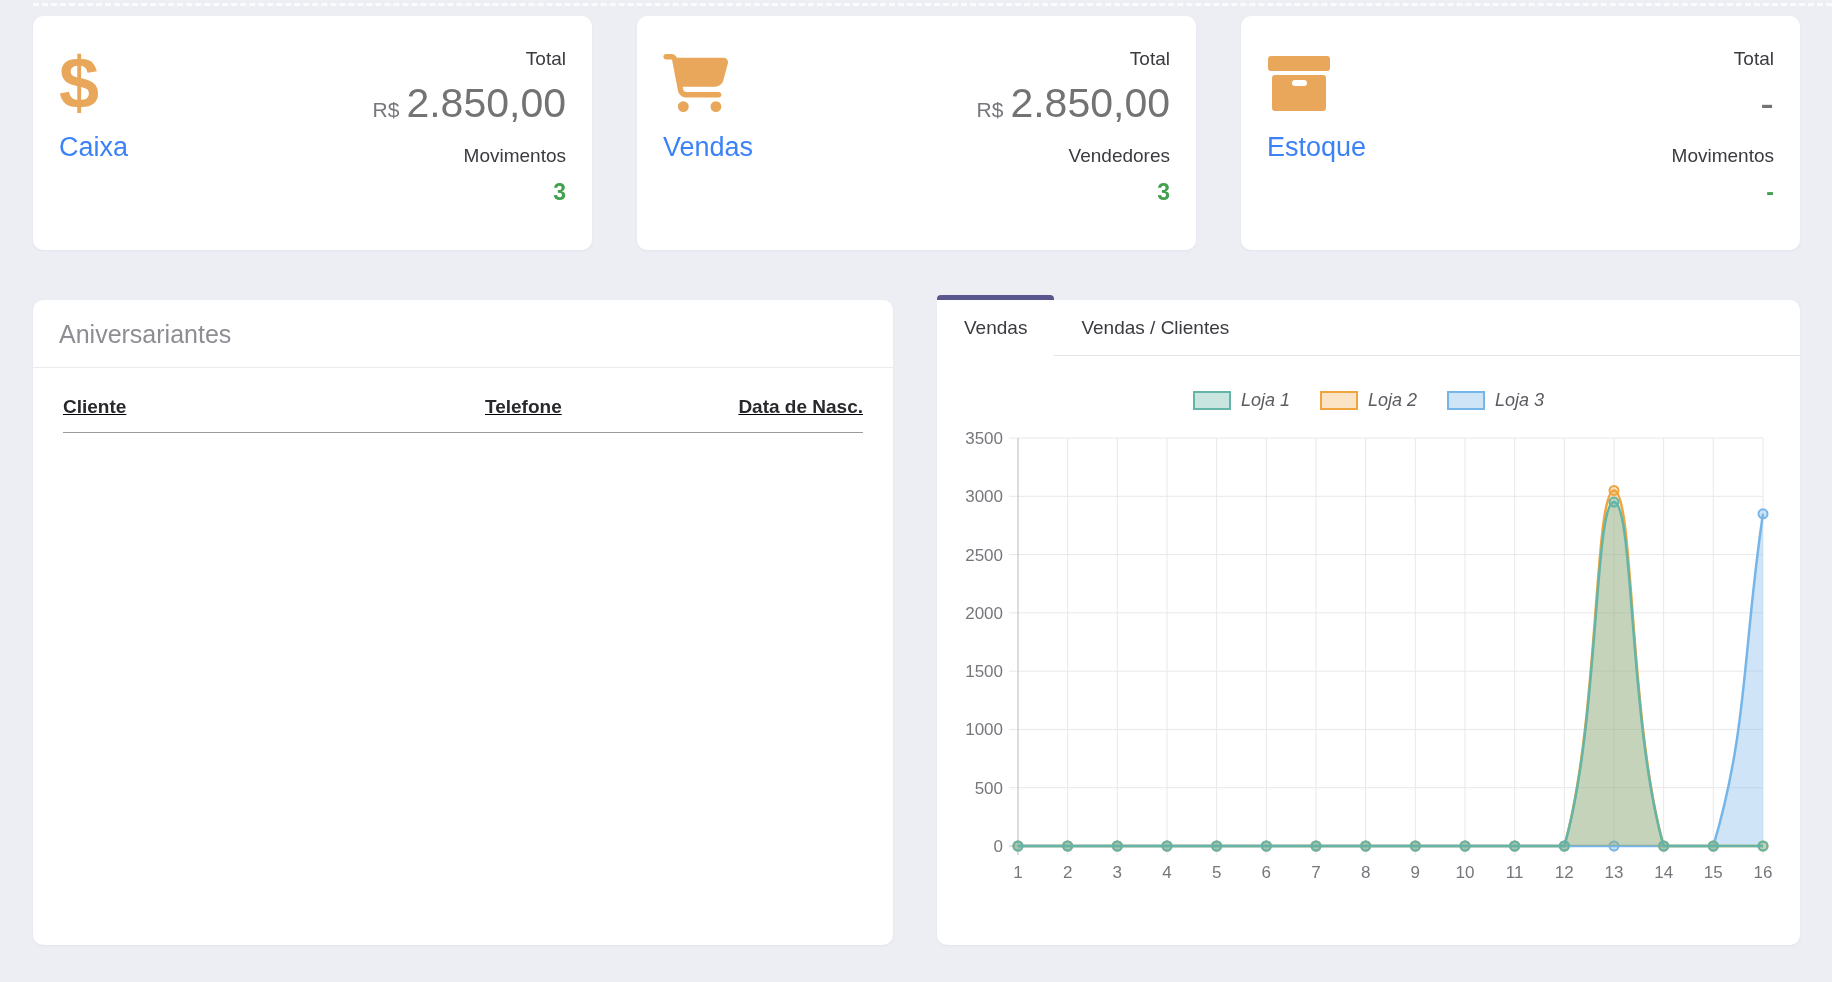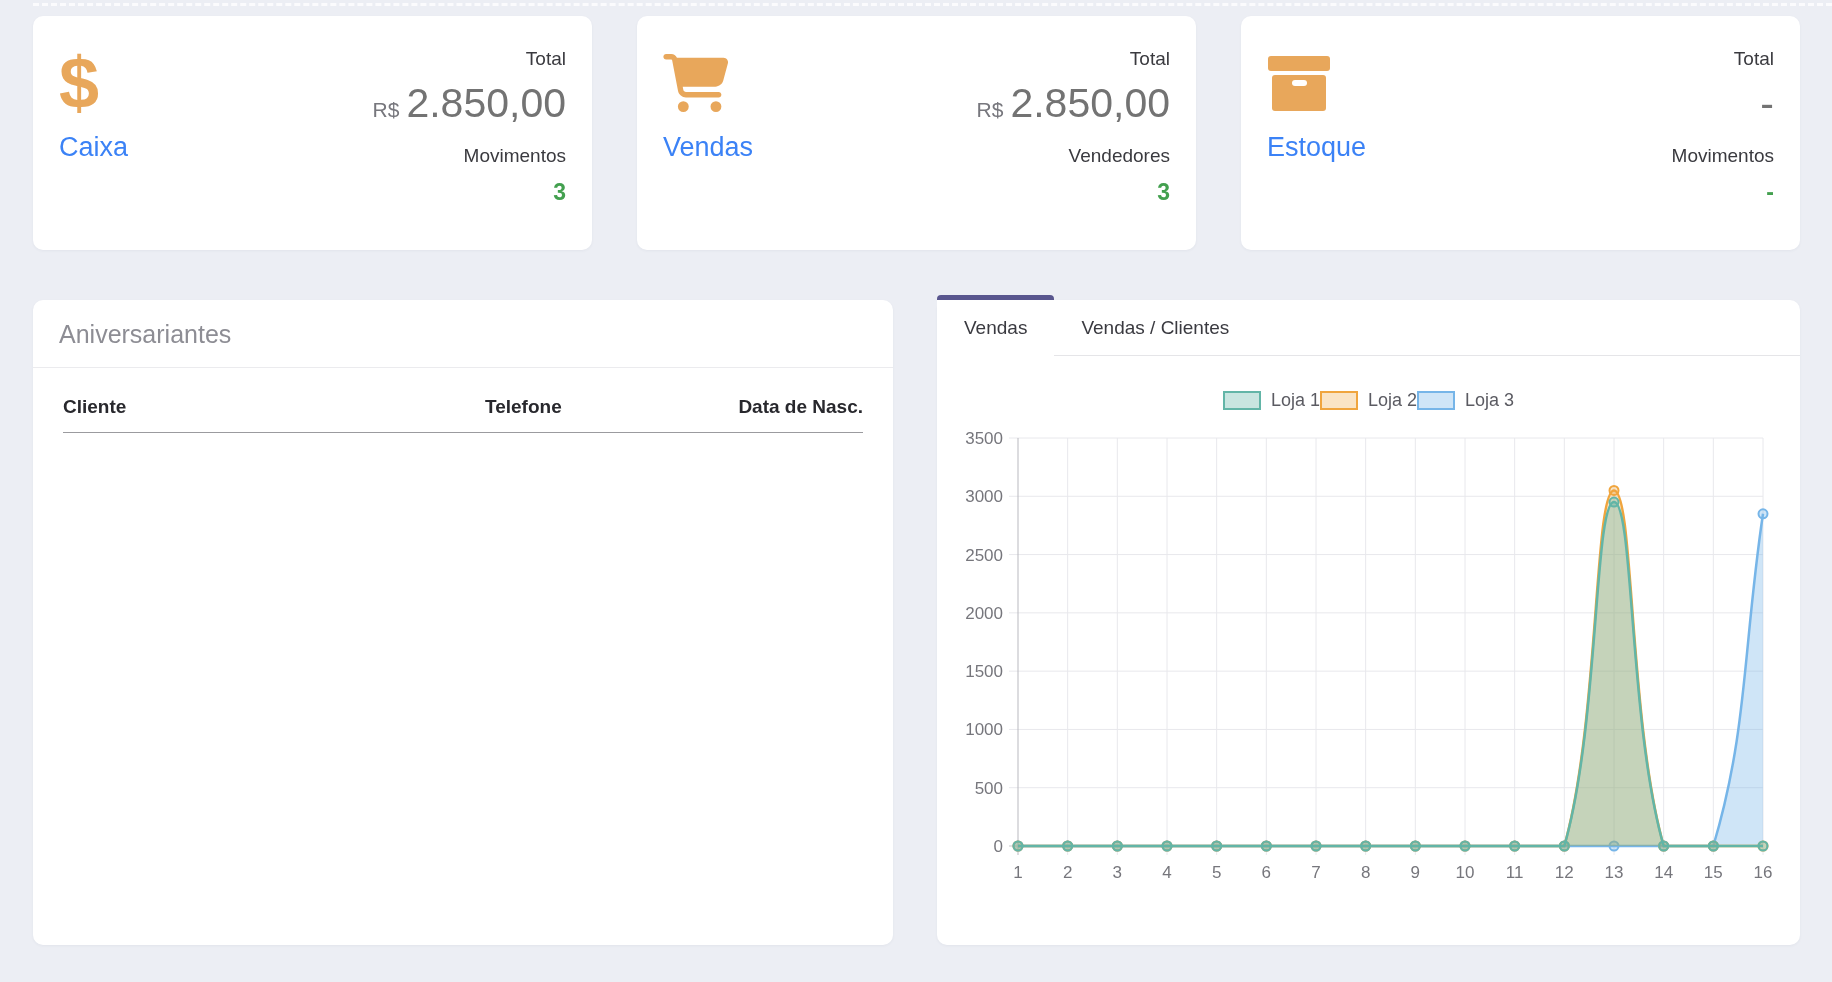--- a/index.html
+++ b/index.html
@@ -23,36 +23,36 @@
   .stat-count { font-size:23px; font-weight:bold; color:#43a04f; margin-top:12px; }
 
   
   .panels-row { position:absolute; top:300px; left:33px; right:32px; height:645px; display:flex; gap:44px; }
   .panel { background:#ffffff; border-radius:10px; box-shadow:0 1px 3px rgba(40,50,80,.05); }
 
   
   .birthdays-panel { width:860px; display:flex; flex-direction:column; }
   .panel-header { padding:20px 26px 18px 26px; font-size:25px; color:#8d8d94; border-bottom:1px solid #ebebee; }
   .birthdays-body { padding:28px 30px; }
-  table.birthdays { width:100%; border-collapse:collapse; }
+  table.birthdays { width:100%; border-collapse:collapse;text-decoration:underline; }
   table.birthdays th { font-size:19px; font-weight:bold; color:#28282d; padding-bottom:14px;
                        border-bottom:1px solid #9b9b9f; }
   th.col-client { text-align:left; width:auto; }
   th.col-phone  { text-align:left; width:160px; }
   th.col-birth  { text-align:right; width:218px; }
 
   
   .chart-panel { flex:1; display:flex; flex-direction:column; overflow:visible; }
   .tabs { display:flex; align-items:stretch; height:56px; }
   .tab { padding:0 27px; display:flex; align-items:center; font-size:19px; color:#3a3a40;
          background:#fff; border-bottom:1px solid #e5e5e8; cursor:pointer; white-space:nowrap; }
   .tab.active { border-top:5px solid #59568e; border-bottom:none; margin-top:-5px;
                 border-radius:4px 4px 0 0; }
   .tabs-filler { flex:1; border-bottom:1px solid #e5e5e8; border-top-right-radius:10px; }
-  .legend { display:flex; justify-content:center; align-items:center; margin-top:32px; height:24px; }
+  .legend { display:flex; justify-content:center; align-items:center; gap:30px; margin-top:32px; height:24px;font-style:italic; }
   .legend-item { display:flex; align-items:center; gap:10px; cursor:pointer; }
   .legend-box { width:38px; height:19px; border:2px solid; display:inline-block; }
   .legend-label { font-size:18px; color:#5b5b62; }
   #chart-svg { display:block; width:100%; height:476px; margin-top:6px; }
   #chart-svg text { font-family:"Liberation Sans", sans-serif; font-size:17px; fill:#76767c; }
 </style>
 </head>
 <body>
 
 <div class="page">

